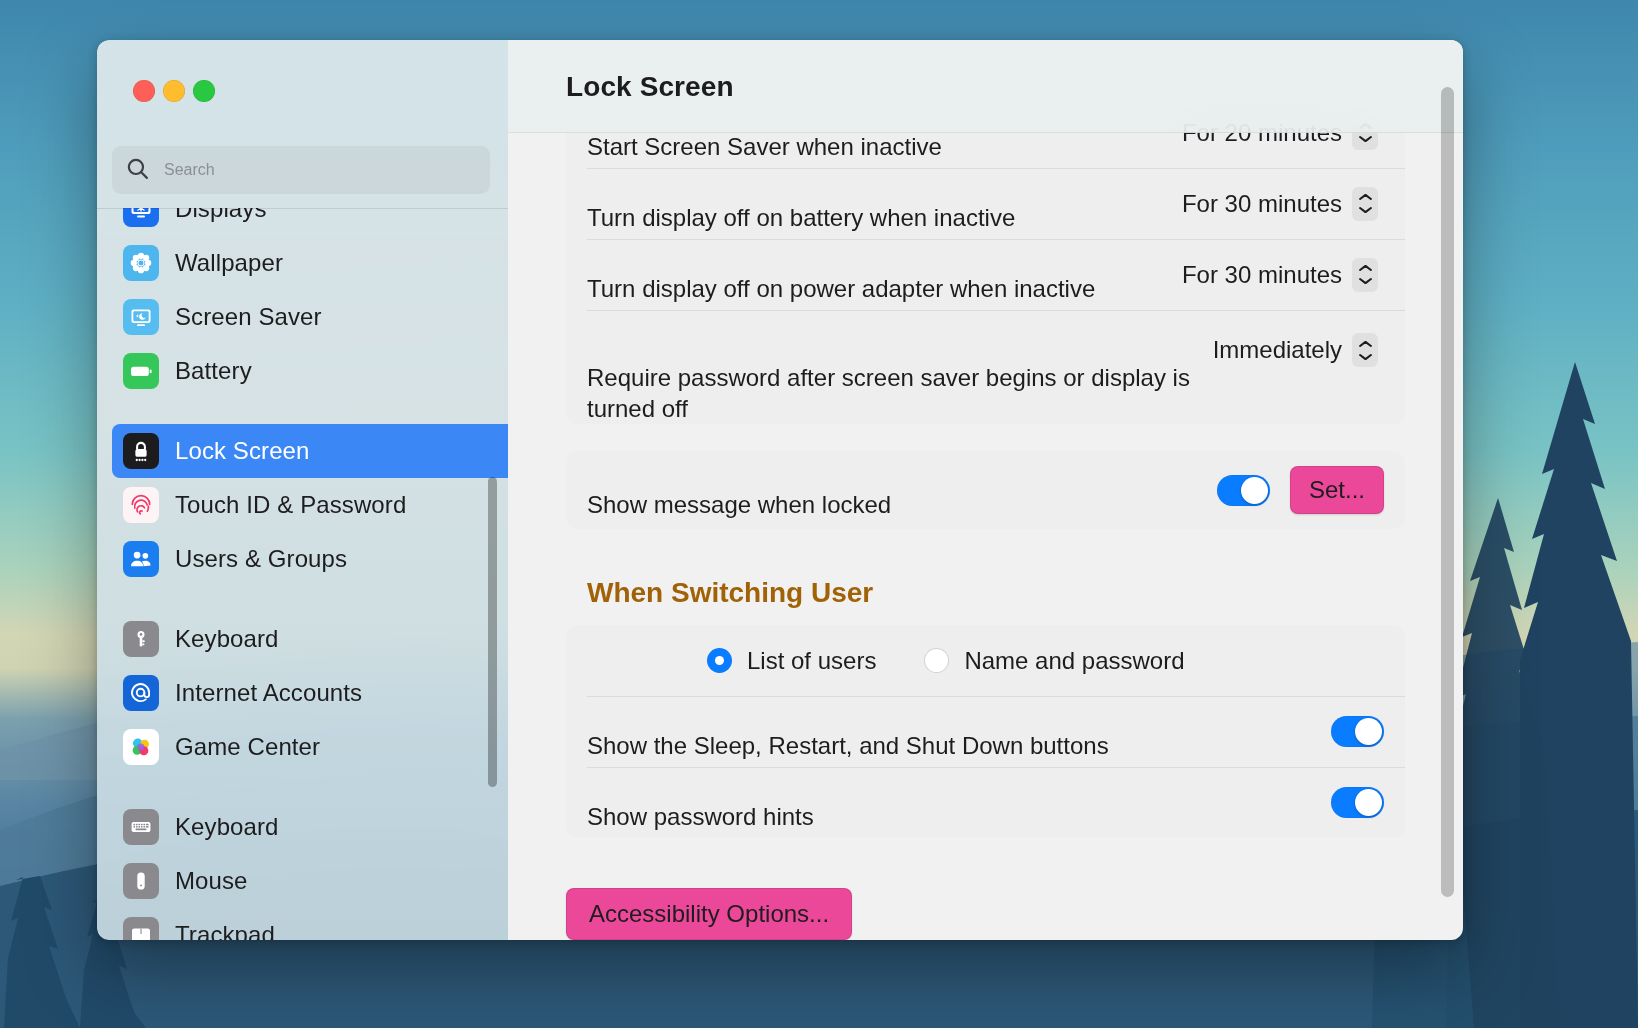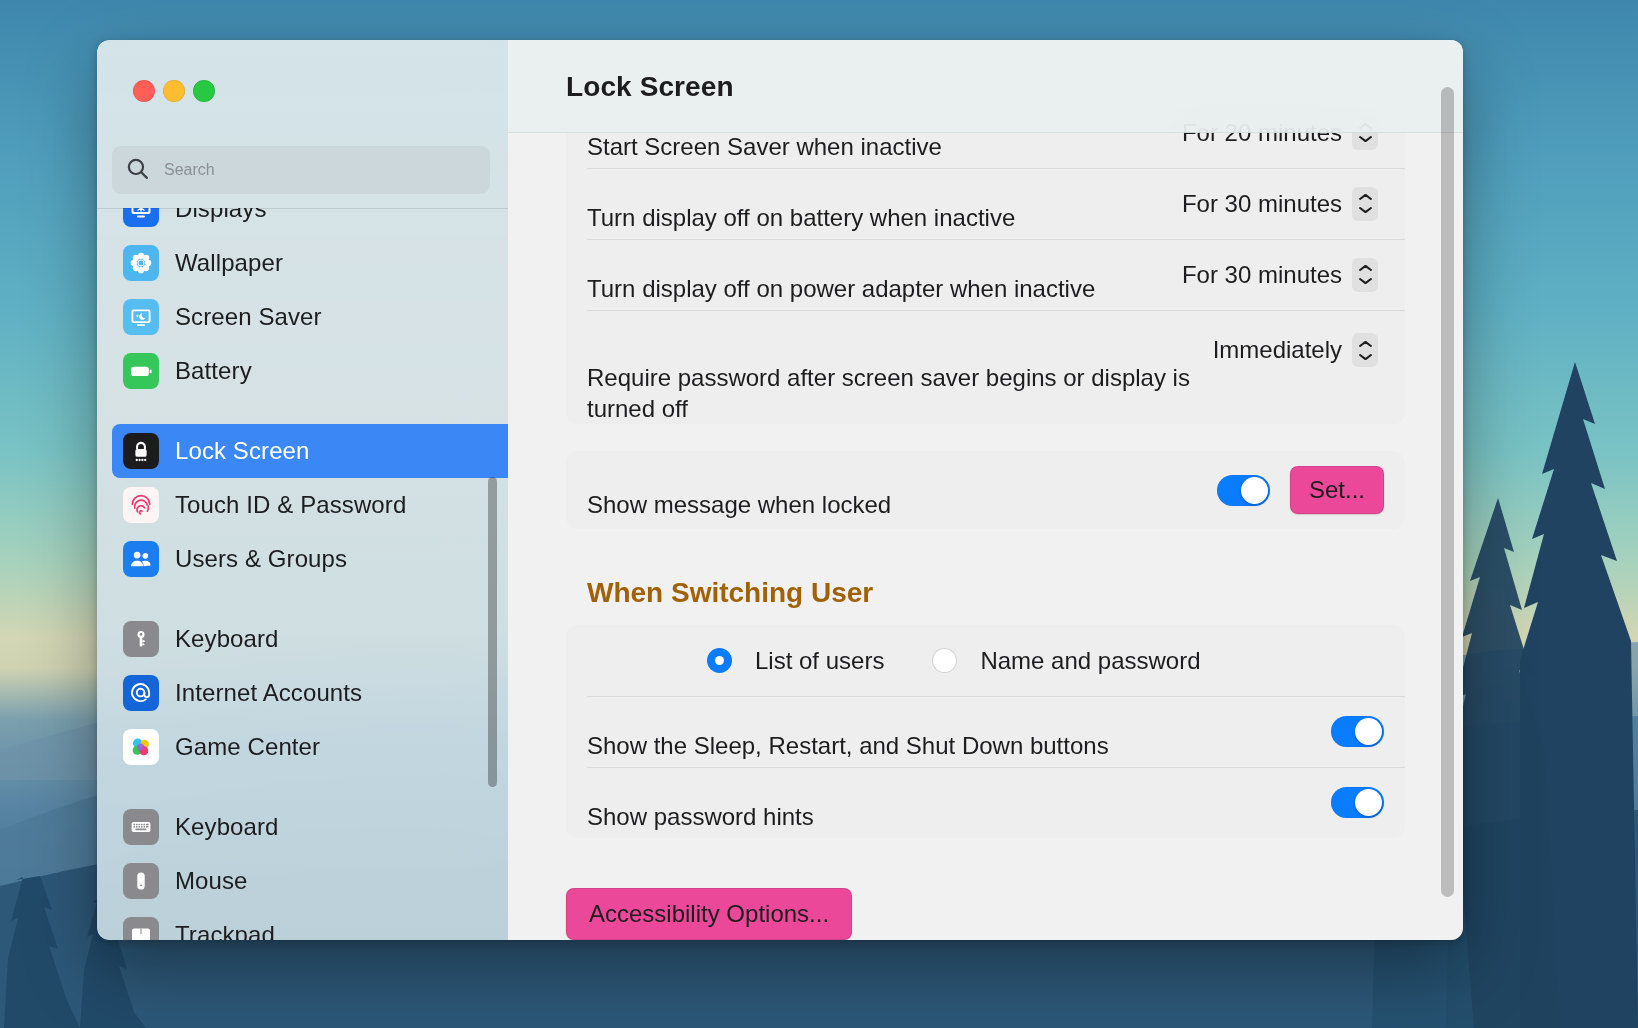--- a/index.html
+++ b/index.html
@@ -214,21 +214,21 @@
     font-size: 24px; color: #1d1d1f;
     white-space: nowrap; cursor: default;
   }
 
   .section-title {
     font-size: 28px; font-weight: bold; color: #a16207;
     margin: 48px 0 16px 21px;
   }
 
   .radio-group { display: flex; align-items: center; gap: 48px; }
-  .radio-opt { display: flex; align-items: center; gap: 23px; cursor: default; }
+  .radio-opt { display: flex; align-items: center; gap: 15px; cursor: default; }
   .radio {
     width: 25px; height: 25px; border-radius: 50%;
     background: #fff;
     box-shadow: inset 0 0 0 1px rgba(0,0,0,.18);
     position: relative; flex: 0 0 25px;
   }
   .radio.on { background: #0a7cff; box-shadow: none; }
   .radio.on::after {
     content: ""; position: absolute;
     left: 8px; top: 8px; width: 9px; height: 9px;

